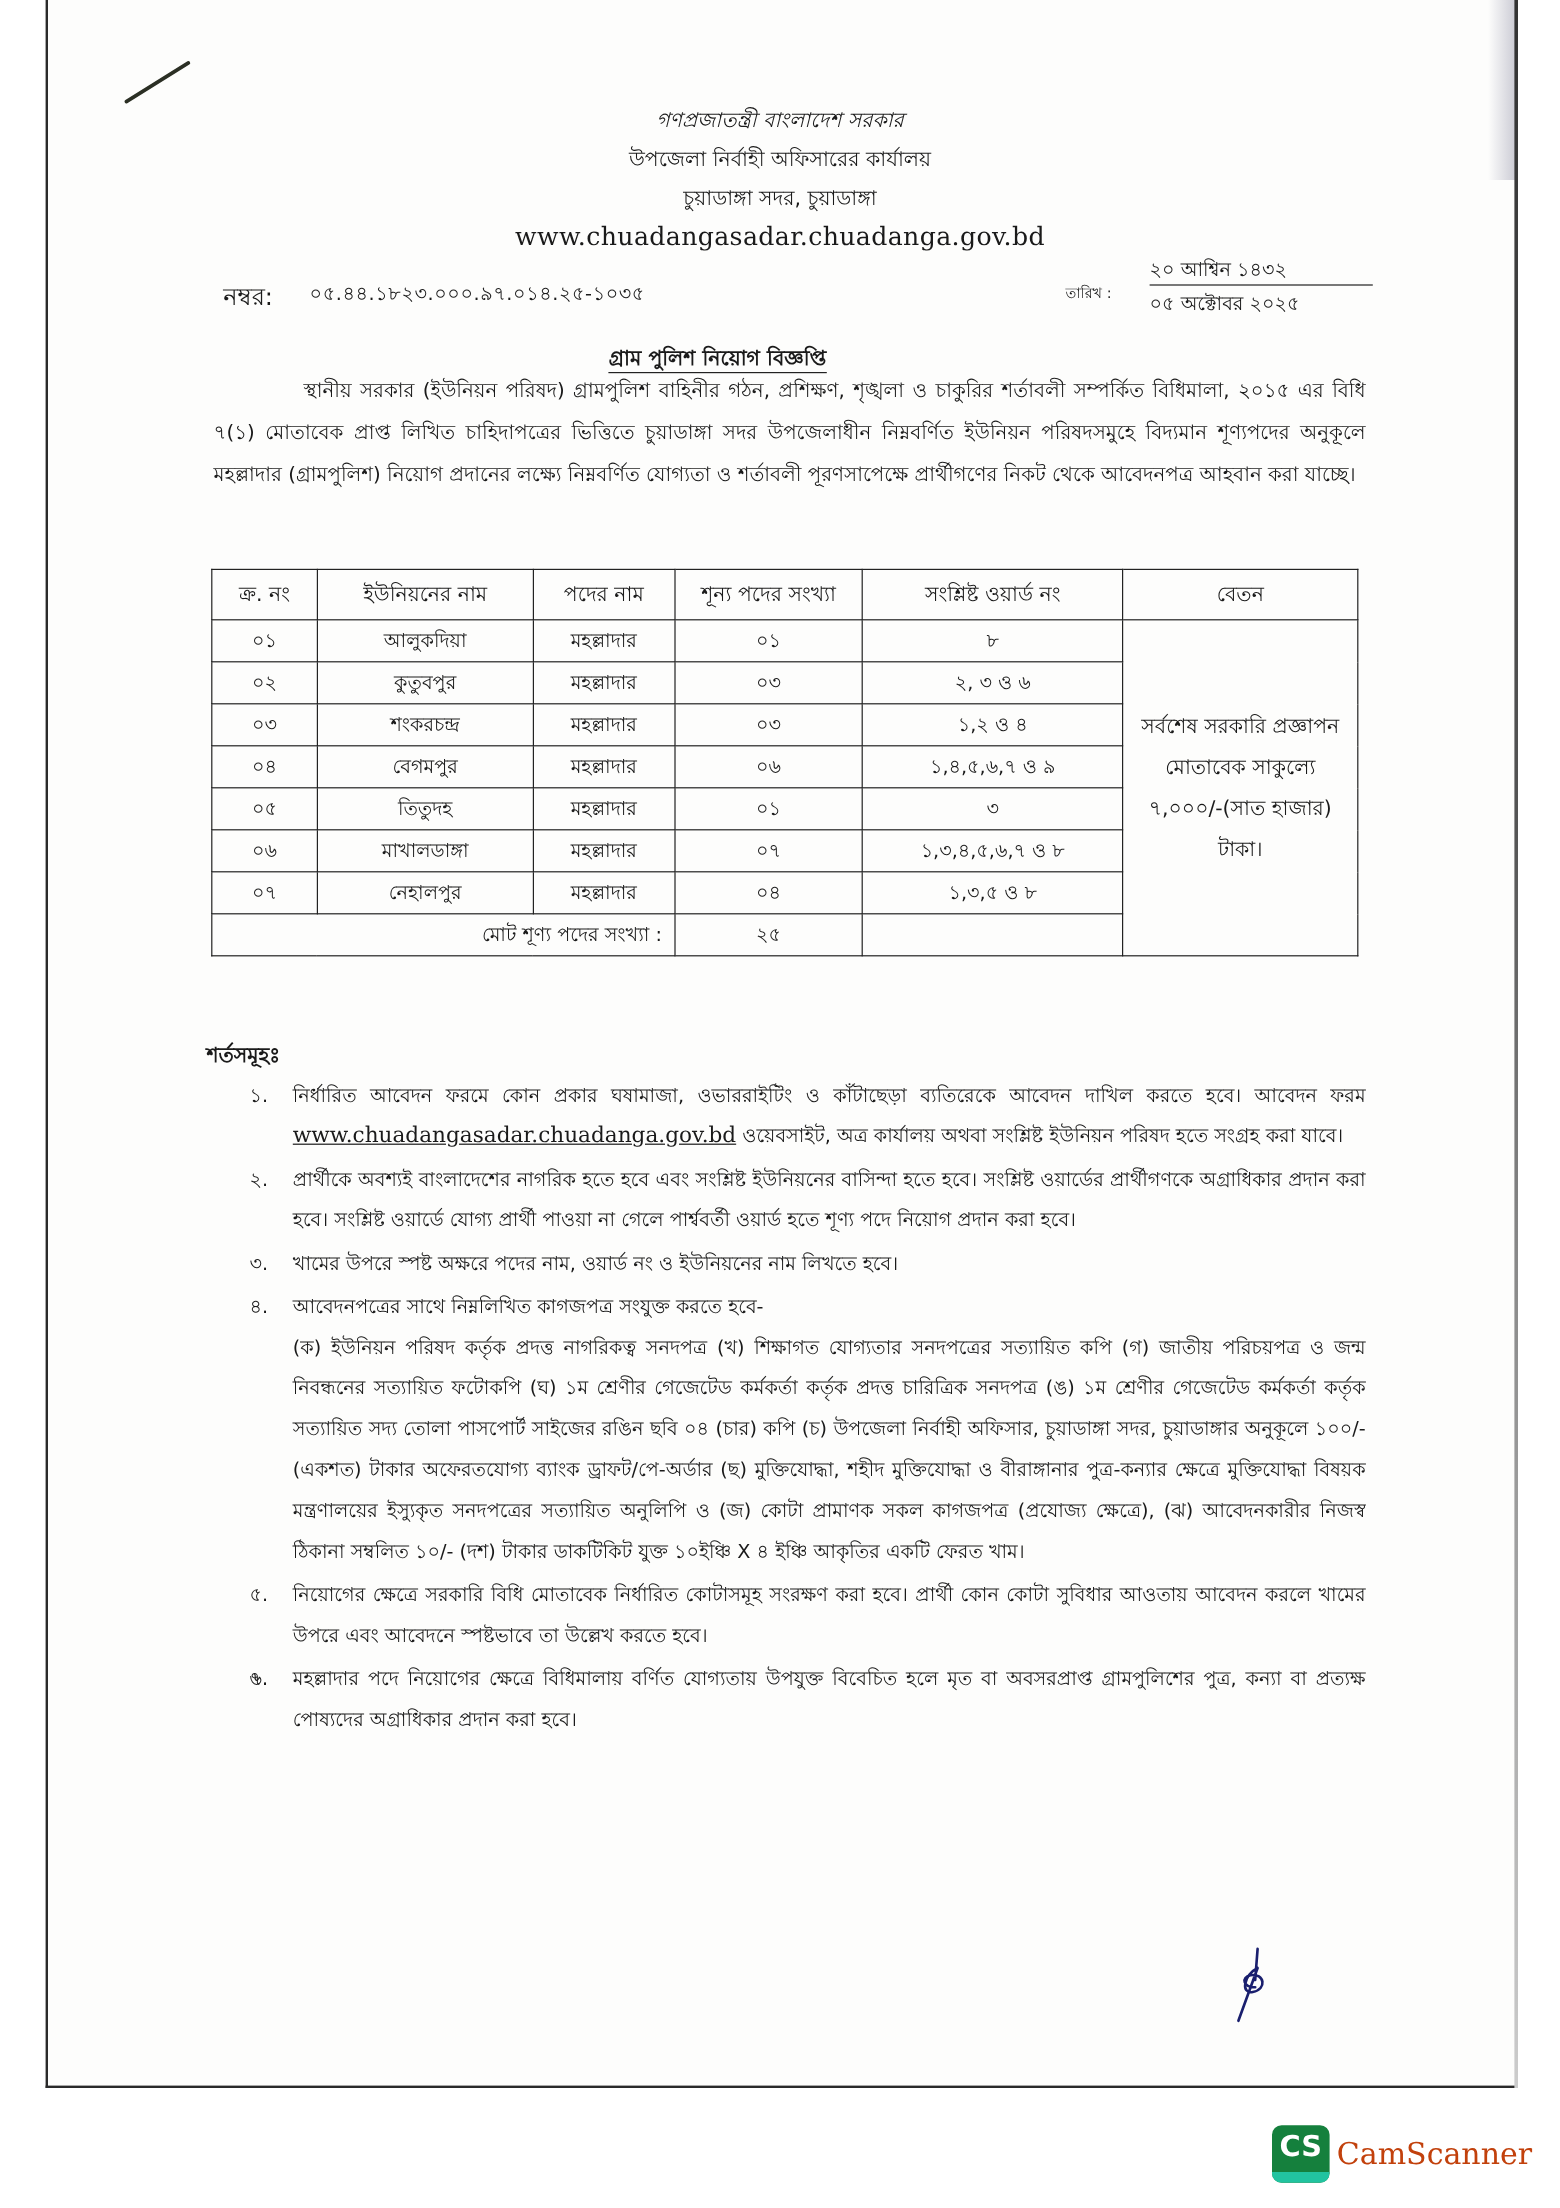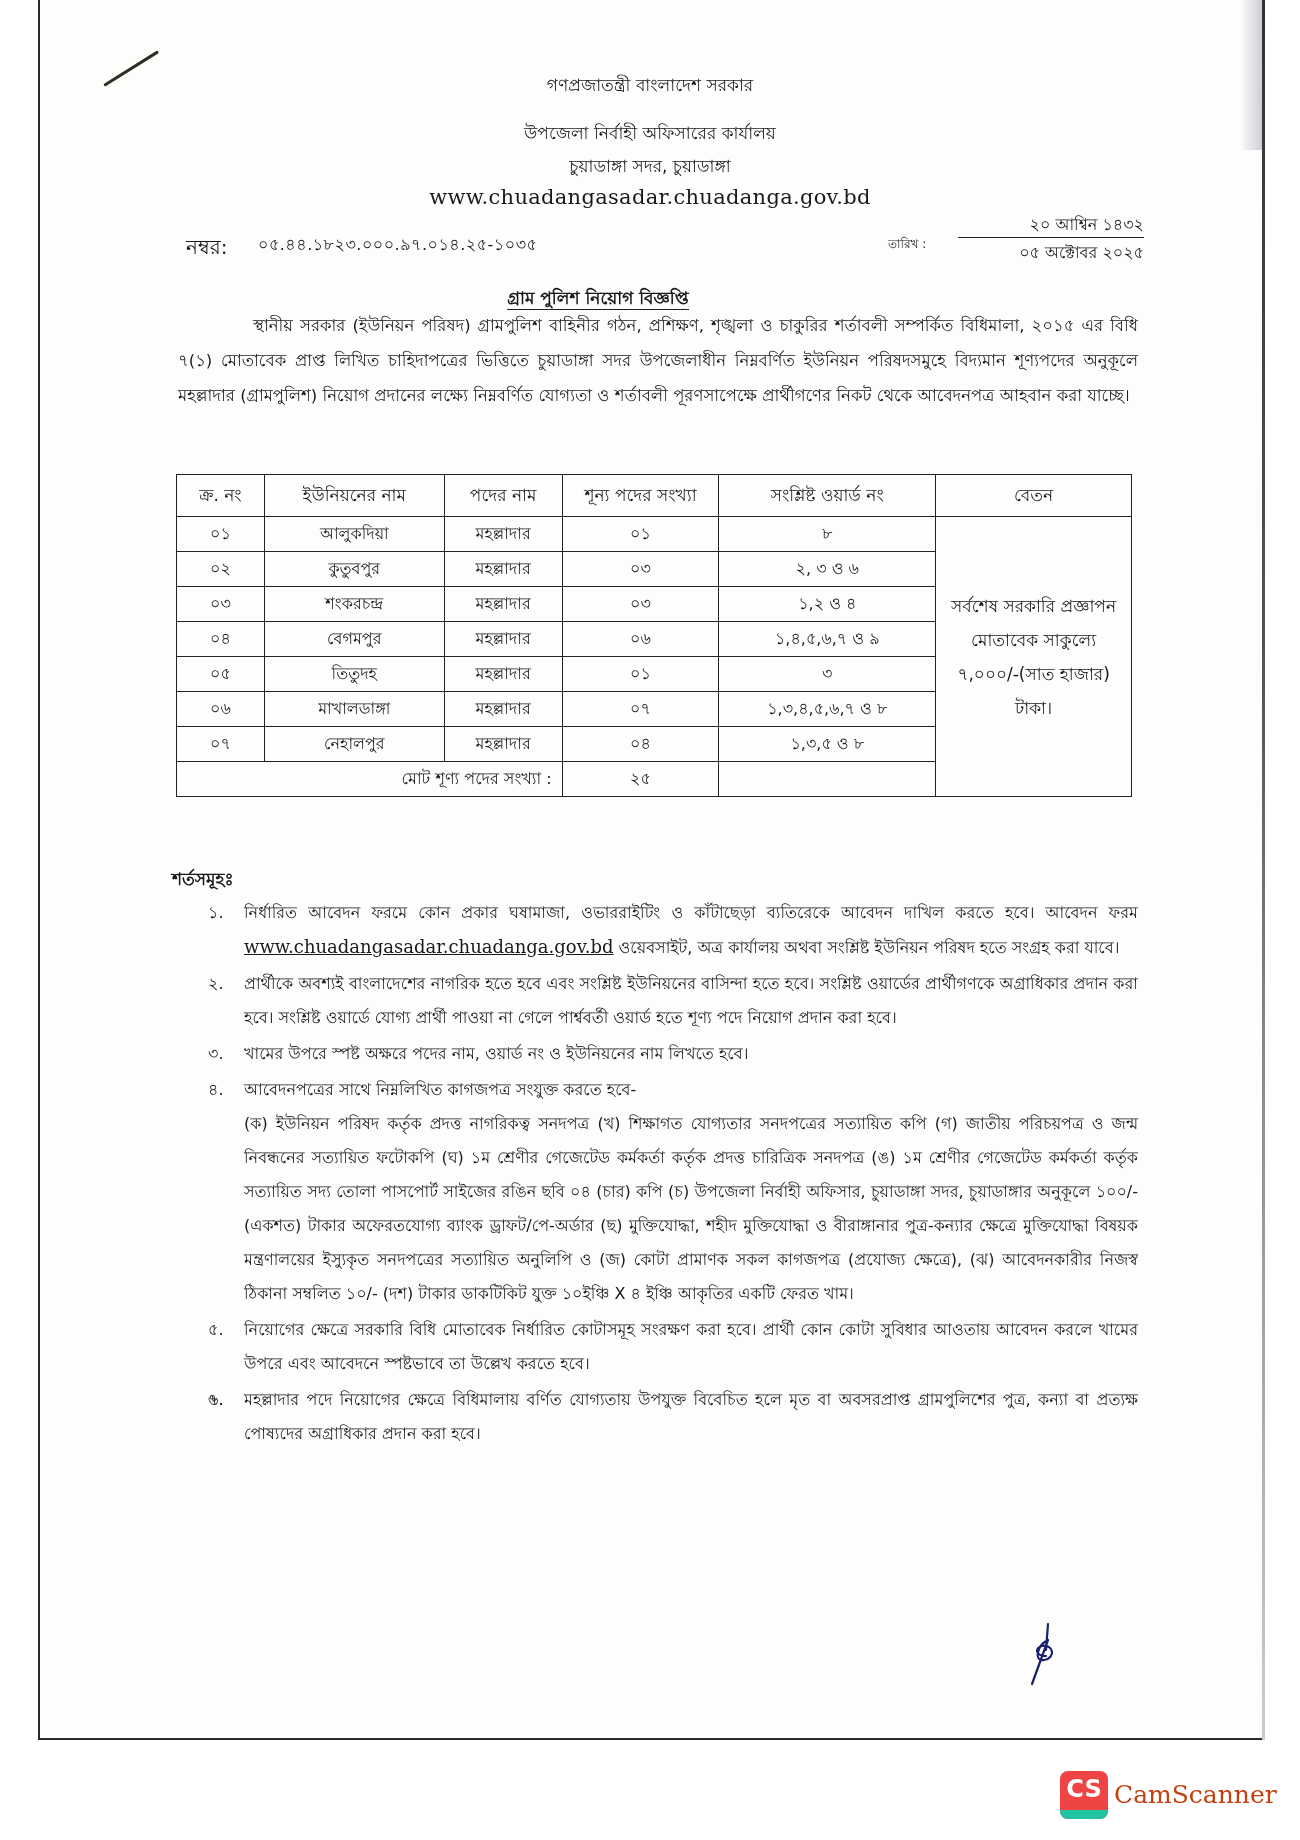--- a/index.html
+++ b/index.html
@@ -19,29 +19,29 @@
   .scan-shadow {
     position: absolute; left: 1240px; top: 0; width: 24px; height: 150px;
     background: linear-gradient(to right, rgba(200,200,215,0.0), rgba(150,150,170,0.5));
   }
   .pen-mark {
     position: absolute; left: 104px; top: 84px; width: 64px; height: 3px;
     background: #2b2f24; transform: rotate(-32deg); transform-origin: left center; border-radius: 2px;
   }
 
   .hdr { position: absolute; left: 0; width: 1300px; text-align: center; font-size: 17px; line-height: 22px; }
-  .hdr-1 { top: 74px; }
+  .hdr-1 { top: 90px; font-style: italic; }
   .hdr-2 { top: 122px; }
   .hdr-3 { top: 155px; }
   .hdr-url { top: 186px; font-family: "DejaVu Serif", serif; font-size: 21px; letter-spacing: 0.3px; }
 
   .ref-label { position: absolute; left: 186px; top: 232px; font-size: 20px; }
   .ref-number { position: absolute; left: 258px; top: 232px; font-size: 16px; letter-spacing: 0.5px; }
   .date-label { position: absolute; left: 888px; top: 235px; font-size: 12px; }
-  .date-frac { position: absolute; left: 958px; top: 212px; width: 186px; text-align: right; font-size: 16px; }
+  .date-frac { position: absolute; left: 958px; top: 212px; width: 186px; text-align: left; font-size: 16px; }
   .date-top { height: 26px; line-height: 26px; border-bottom: 1.5px solid #222; }
   .date-bottom { height: 28px; line-height: 30px; }
 
   .title { position: absolute; left: 0; top: 285px; width: 1196px; text-align: center; font-size: 17px; font-weight: bold; }
   .title span { border-bottom: 1.5px solid #222; padding-bottom: 1px; }
 
   .intro { position: absolute; left: 178px; top: 308px; width: 960px; font-size: 16.5px; line-height: 35px; text-align: justify; text-indent: 75px; }
 
   table.vac {
     position: absolute; left: 176px; top: 474px; width: 956px;
@@ -56,21 +56,21 @@
   .conds { position: absolute; left: 208px; top: 896px; width: 930px; font-size: 16px; line-height: 34px; list-style: none; }
   .conds li { position: relative; padding-left: 36px; text-align: justify; margin-bottom: 2px; }
   .conds li .num { position: absolute; left: 0; top: 0; }
   .conds a { color: #1a1a1a; text-decoration: underline; font-family: "DejaVu Serif", serif; font-size: 18px; }
   .conds .sub { display: block; text-align: justify; }
 
   .signature { position: absolute; left: 1018px; top: 1620px; width: 50px; height: 72px; }
 
   .cs-logo {
     position: absolute; left: 1060px; top: 1771px; width: 48px; height: 48px; border-radius: 8px;
-    background: #ef4444; overflow: hidden;
+    background: #15803d; overflow: hidden;
   }
   .cs-logo .cs-text { position: absolute; left: 0; top: 4px; width: 48px; text-align: center; color: #fff; font-weight: bold; font-size: 24px; font-family: "DejaVu Sans", sans-serif; }
   .cs-logo .cs-bar { position: absolute; left: 0; bottom: 0; width: 48px; height: 9px; background: #22c3a0; }
   .cs-name { position: absolute; left: 1114px; top: 1780px; font-family: "DejaVu Serif", serif; font-size: 25px; color: #c2410c; }
 </style>
 </head>
 <body>
 
 <div class="page"></div>
 <div class="scan-shadow"></div>

